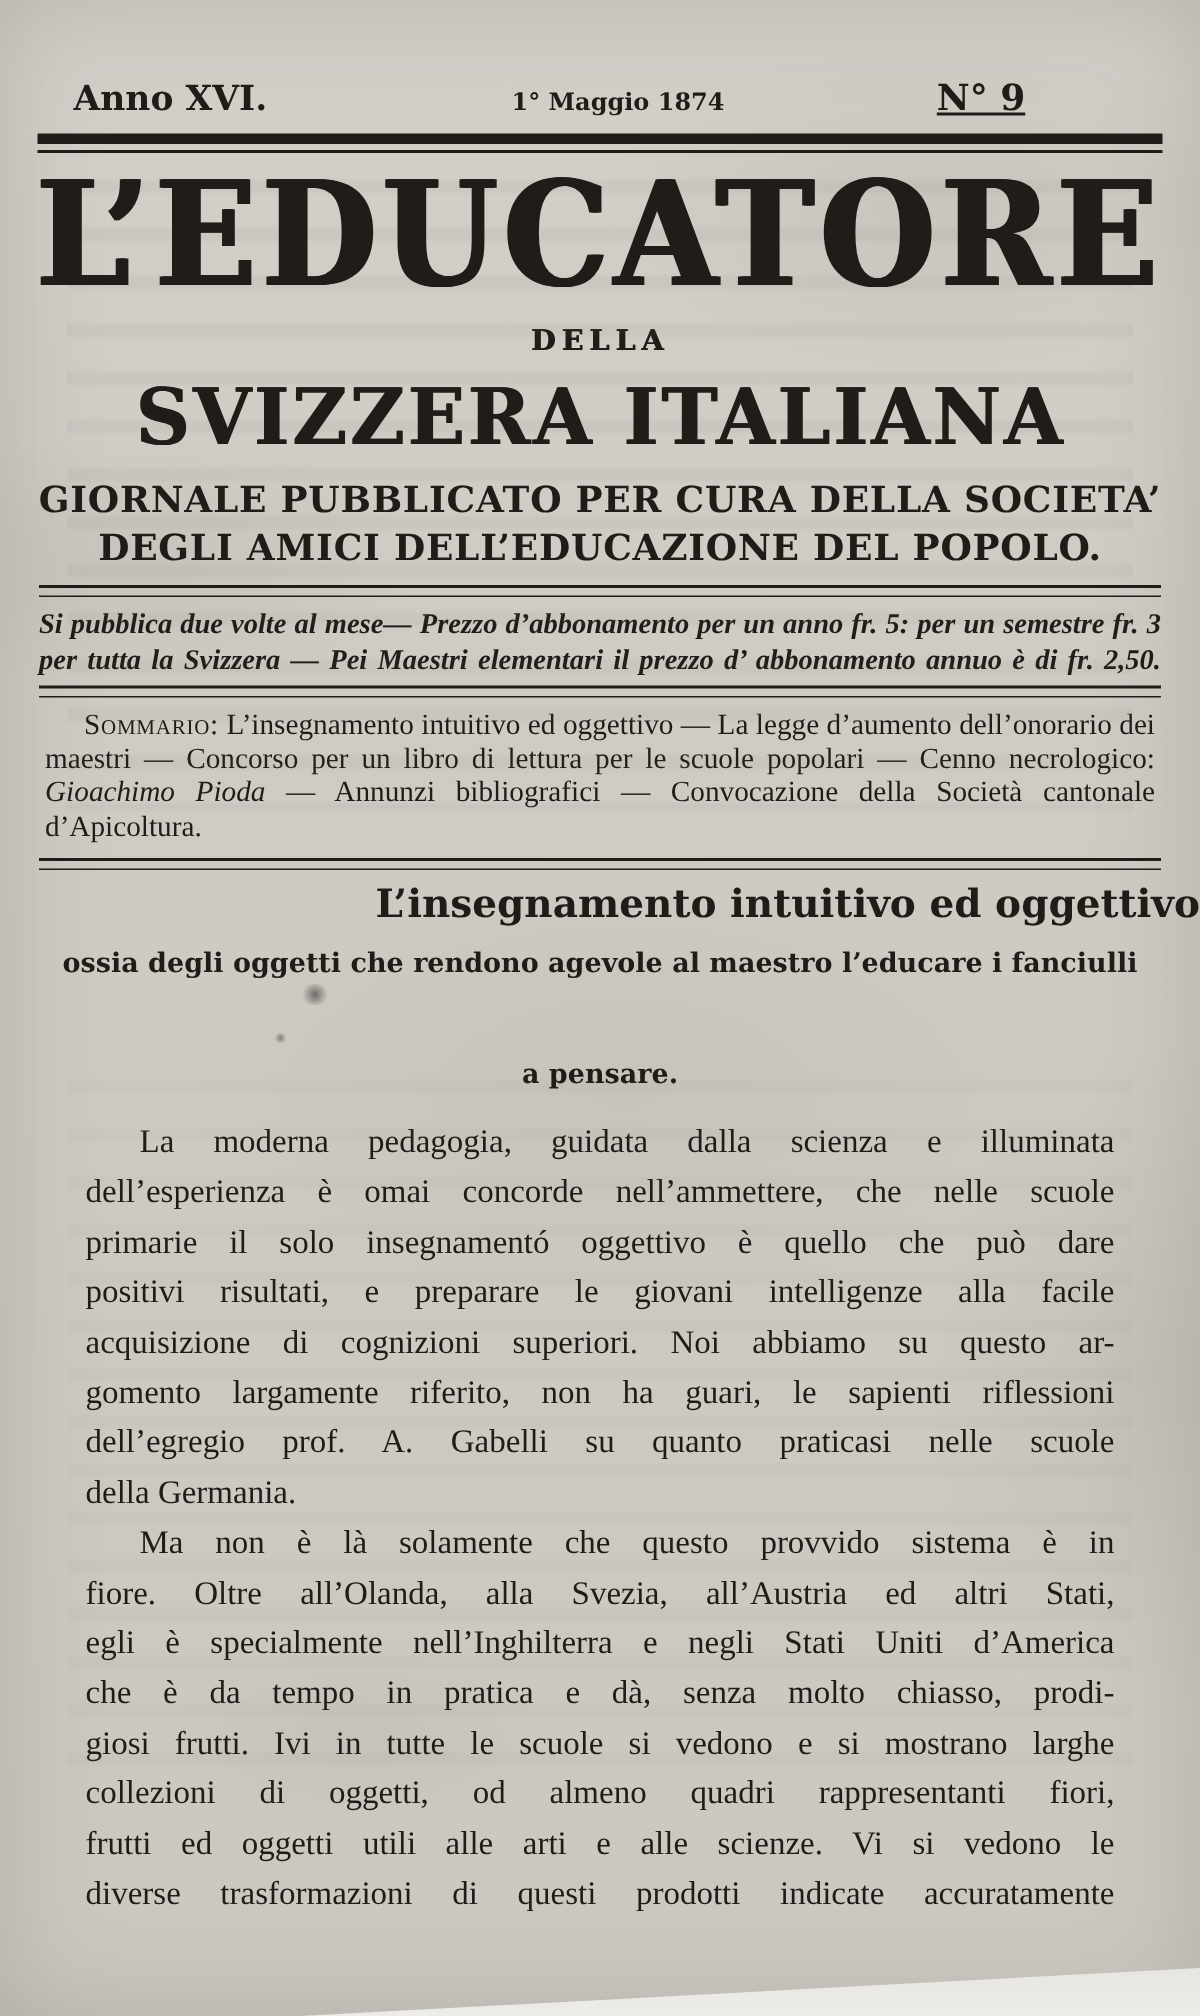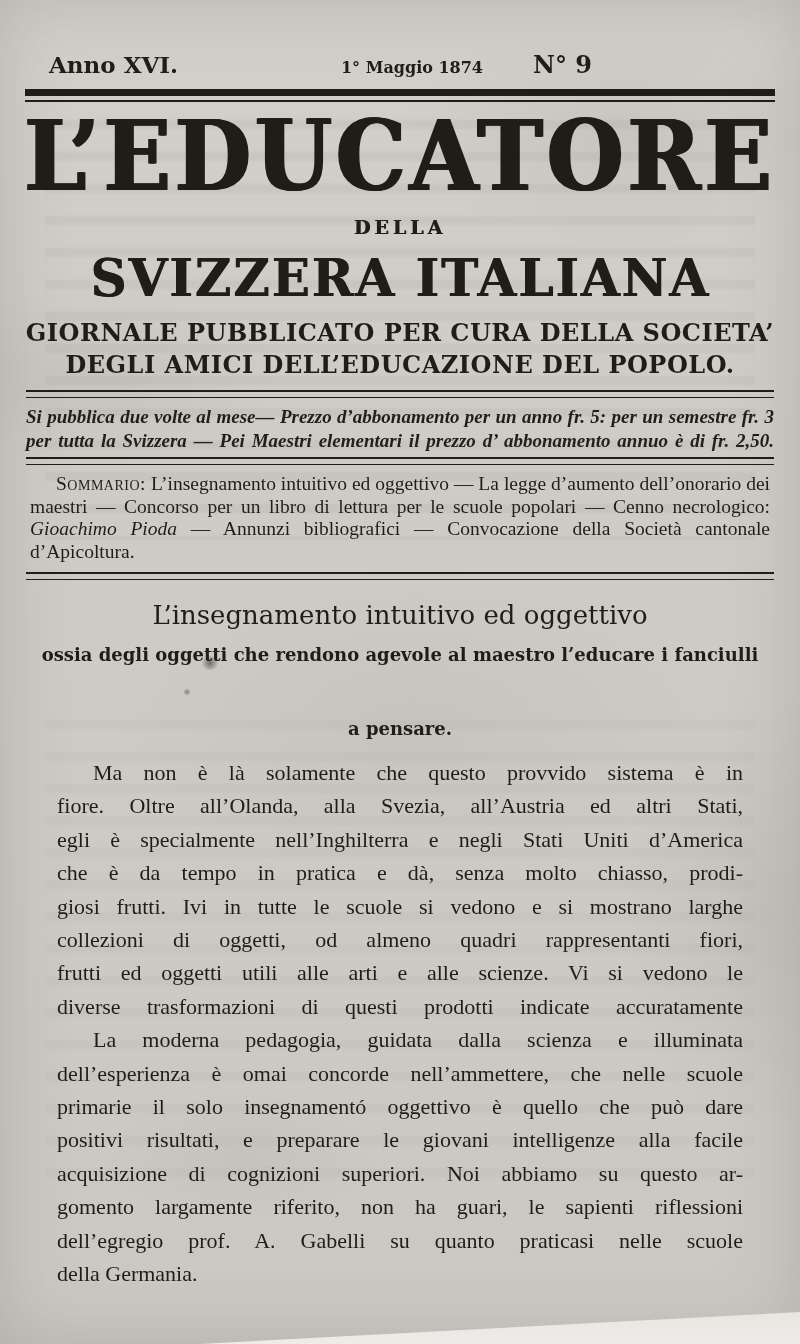--- a/index.html
+++ b/index.html
@@ -27,21 +27,21 @@
   .ghost.g1{top:120px;height:420px;}
   .ghost.g2{top:720px;height:480px;opacity:.6;}
 
   .topline{
     display:flex;align-items:baseline;
     margin:0 25px;padding-top:50px;
     font-family:"DejaVu Serif",serif;font-weight:bold;font-size:23px;
   }
   .topline .anno{flex:1;text-align:left;margin-left:24px;}
   .topline .date{flex:1;text-align:center;font-size:16px;}
-  .topline .num{flex:1;text-align:left;font-size:24px;}
+  .topline .num{flex:1;text-align:center;font-size:24px;text-decoration:underline;}
 
   .rule-heavy{
     margin:10px 25px 0 25px;height:4px;
     border-top:7px solid var(--ink,#1e1c18);
     border-bottom:2.5px solid var(--ink,#1e1c18);
   }
   .double-rule{
     margin:0 26px;height:5px;
     border-top:2.5px solid var(--ink,#1e1c18);
     border-bottom:1.5px solid var(--ink,#1e1c18);
@@ -86,22 +86,22 @@
 
   .sommario{
     margin:8px 30px 9px 30px;
     font-size:19.5px;line-height:22.5px;
     text-align:justify;text-indent:26px;
   }
   .sommario .sc{font-variant:small-caps;letter-spacing:.5px;}
   .sommario i{font-style:italic;}
 
   .art-title{
-    margin:20px 0 0 0;text-align:center;
-    font-family:"DejaVu Serif",serif;font-weight:normal;
+    margin:8px 0 0 0;text-align:right;
+    font-family:"DejaVu Serif",serif;font-weight:bold;
     font-size:26px;line-height:30px;
   }
   .art-sub{
     text-align:center;font-family:"DejaVu Serif",serif;font-weight:bold;
     font-size:18px;line-height:26px;margin-top:48px;
   }
   .art-sub.s1{margin-top:12px;}
 
   .bodytext{margin:14px 57px 0 57px;font-size:22px;line-height:33.4px;}
   .tline{text-align:justify;text-align-last:justify;}
@@ -155,39 +155,39 @@
 
   <p class="sommario"><span class="sc">Sommario:</span><span> L’insegnamento intuitivo ed oggettivo — La legge d’aumento dell’onorario dei maestri — Concorso per un libro di lettura per le scuole popolari — Cenno necrologico: </span><i>Gioachimo Pioda</i><span> — Annunzi bibliografici — Convocazione della Società cantonale d’Apicoltura.</span></p>
 
   <div class="double-rule"></div>
 
   <h3 class="art-title">L’insegnamento intuitivo ed oggettivo</h3>
   <div class="art-sub s1">ossia degli oggetti che rendono agevole al maestro l’educare i fanciulli</div>
   <div class="art-sub s2">a pensare.</div>
 
   <div class="bodytext">
+    <div class="para" data-lastline="left">
+        <div class="tline">La moderna pedagogia, guidata dalla scienza e illuminata</div>
+        <div class="tline">dell’esperienza è omai concorde nell’ammettere, che nelle scuole</div>
+        <div class="tline">primarie il solo insegnamentó oggettivo è quello che può dare</div>
+        <div class="tline">positivi risultati, e preparare le giovani intelligenze alla facile</div>
+        <div class="tline">acquisizione di cognizioni superiori. Noi abbiamo su questo ar-</div>
+        <div class="tline">gomento largamente riferito, non ha guari, le sapienti riflessioni</div>
+        <div class="tline">dell’egregio prof. A. Gabelli su quanto praticasi nelle scuole</div>
+        <div class="tline">della Germania.</div>
+      </div>
     <div class="para" data-lastline="justify">
         <div class="tline">Ma non è là solamente che questo provvido sistema è in</div>
         <div class="tline">fiore. Oltre all’Olanda, alla Svezia, all’Austria ed altri Stati,</div>
         <div class="tline">egli è specialmente nell’Inghilterra e negli Stati Uniti d’America</div>
         <div class="tline">che è da tempo in pratica e dà, senza molto chiasso, prodi-</div>
         <div class="tline">giosi frutti. Ivi in tutte le scuole si vedono e si mostrano larghe</div>
         <div class="tline">collezioni di oggetti, od almeno quadri rappresentanti fiori,</div>
         <div class="tline">frutti ed oggetti utili alle arti e alle scienze. Vi si vedono le</div>
         <div class="tline">diverse trasformazioni di questi prodotti indicate accuratamente</div>
       </div>
-    <div class="para" data-lastline="left">
-        <div class="tline">La moderna pedagogia, guidata dalla scienza e illuminata</div>
-        <div class="tline">dell’esperienza è omai concorde nell’ammettere, che nelle scuole</div>
-        <div class="tline">primarie il solo insegnamentó oggettivo è quello che può dare</div>
-        <div class="tline">positivi risultati, e preparare le giovani intelligenze alla facile</div>
-        <div class="tline">acquisizione di cognizioni superiori. Noi abbiamo su questo ar-</div>
-        <div class="tline">gomento largamente riferito, non ha guari, le sapienti riflessioni</div>
-        <div class="tline">dell’egregio prof. A. Gabelli su quanto praticasi nelle scuole</div>
-        <div class="tline">della Germania.</div>
-      </div>
   </div>
 
   <div class="blot b1"></div>
   <div class="blot b2"></div>
   <div class="corner"></div>
 
 </div>
 
 </body></html>

